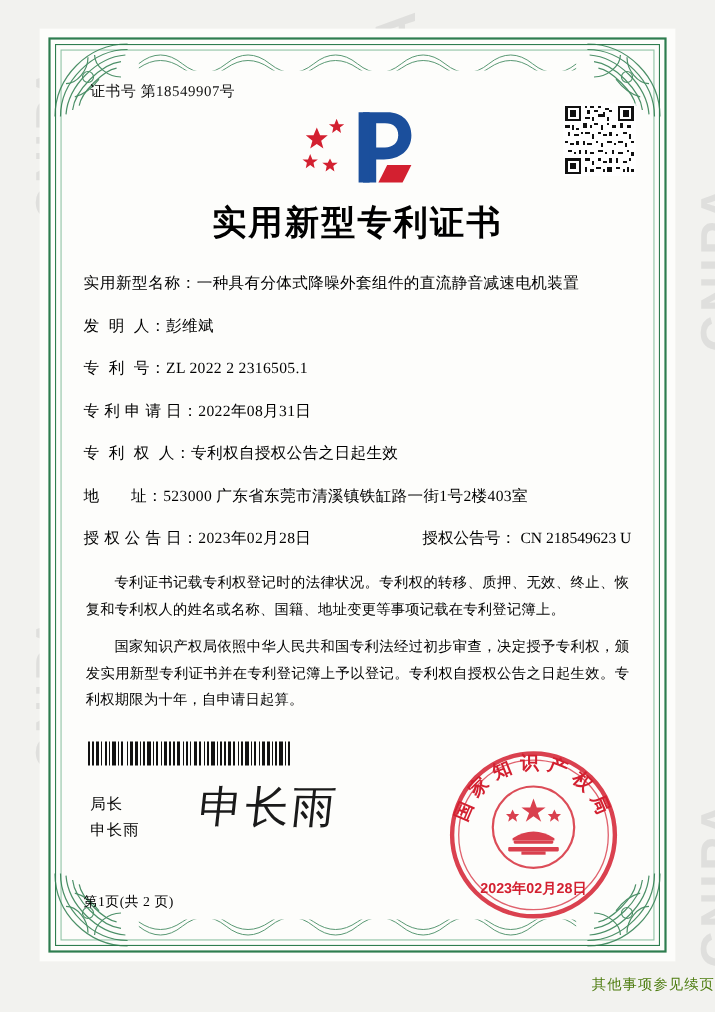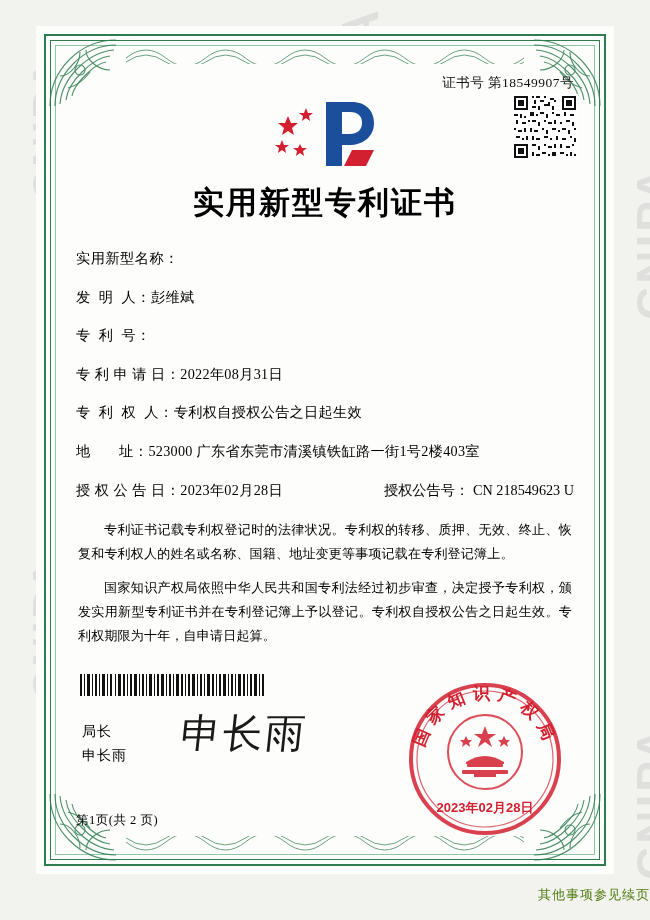--- a/index.html
+++ b/index.html
@@ -88,21 +88,20 @@
     left: 40px;
     top: 48px;
     width: 498px;
   }
 
   .cert-no {
     font-size: 13.5px;
     color: #111;
     letter-spacing: 0.5px;
     margin-left: 6px;
-    text-align: right;
   }
 
   .logo-row {
     position: relative;
     height: 86px;
   }
   .logo {
     position: absolute;
     left: 50%;
     top: 6px;
@@ -428,27 +427,29 @@
               <rect x="31" y="30" width="1" height="1"></rect>
           </g>
         </svg>
       </div>
     </div>
 
     <div class="title">实用新型专利证书</div>
 
     <div class="field">
       <span class="lbl">实用新型名称：</span>
+      <span class="val">一种具有分体式降噪外套组件的直流静音减速电机装置</span>
     </div>
     <div class="field">
       <span class="lbl">发  明  人：</span>
       <span class="val">彭维斌</span>
     </div>
     <div class="field">
       <span class="lbl">专  利  号：</span>
+      <span class="val">ZL 2022 2 2316505.1</span>
     </div>
     <div class="field">
       <span class="lbl">专 利 申 请 日：</span>
       <span class="val">2022年08月31日</span>
     </div>
     <div class="field">
       <span class="lbl">专  利  权  人：</span>
       <span class="val">专利权自授权公告之日起生效</span>
     </div>
     <div class="field">

